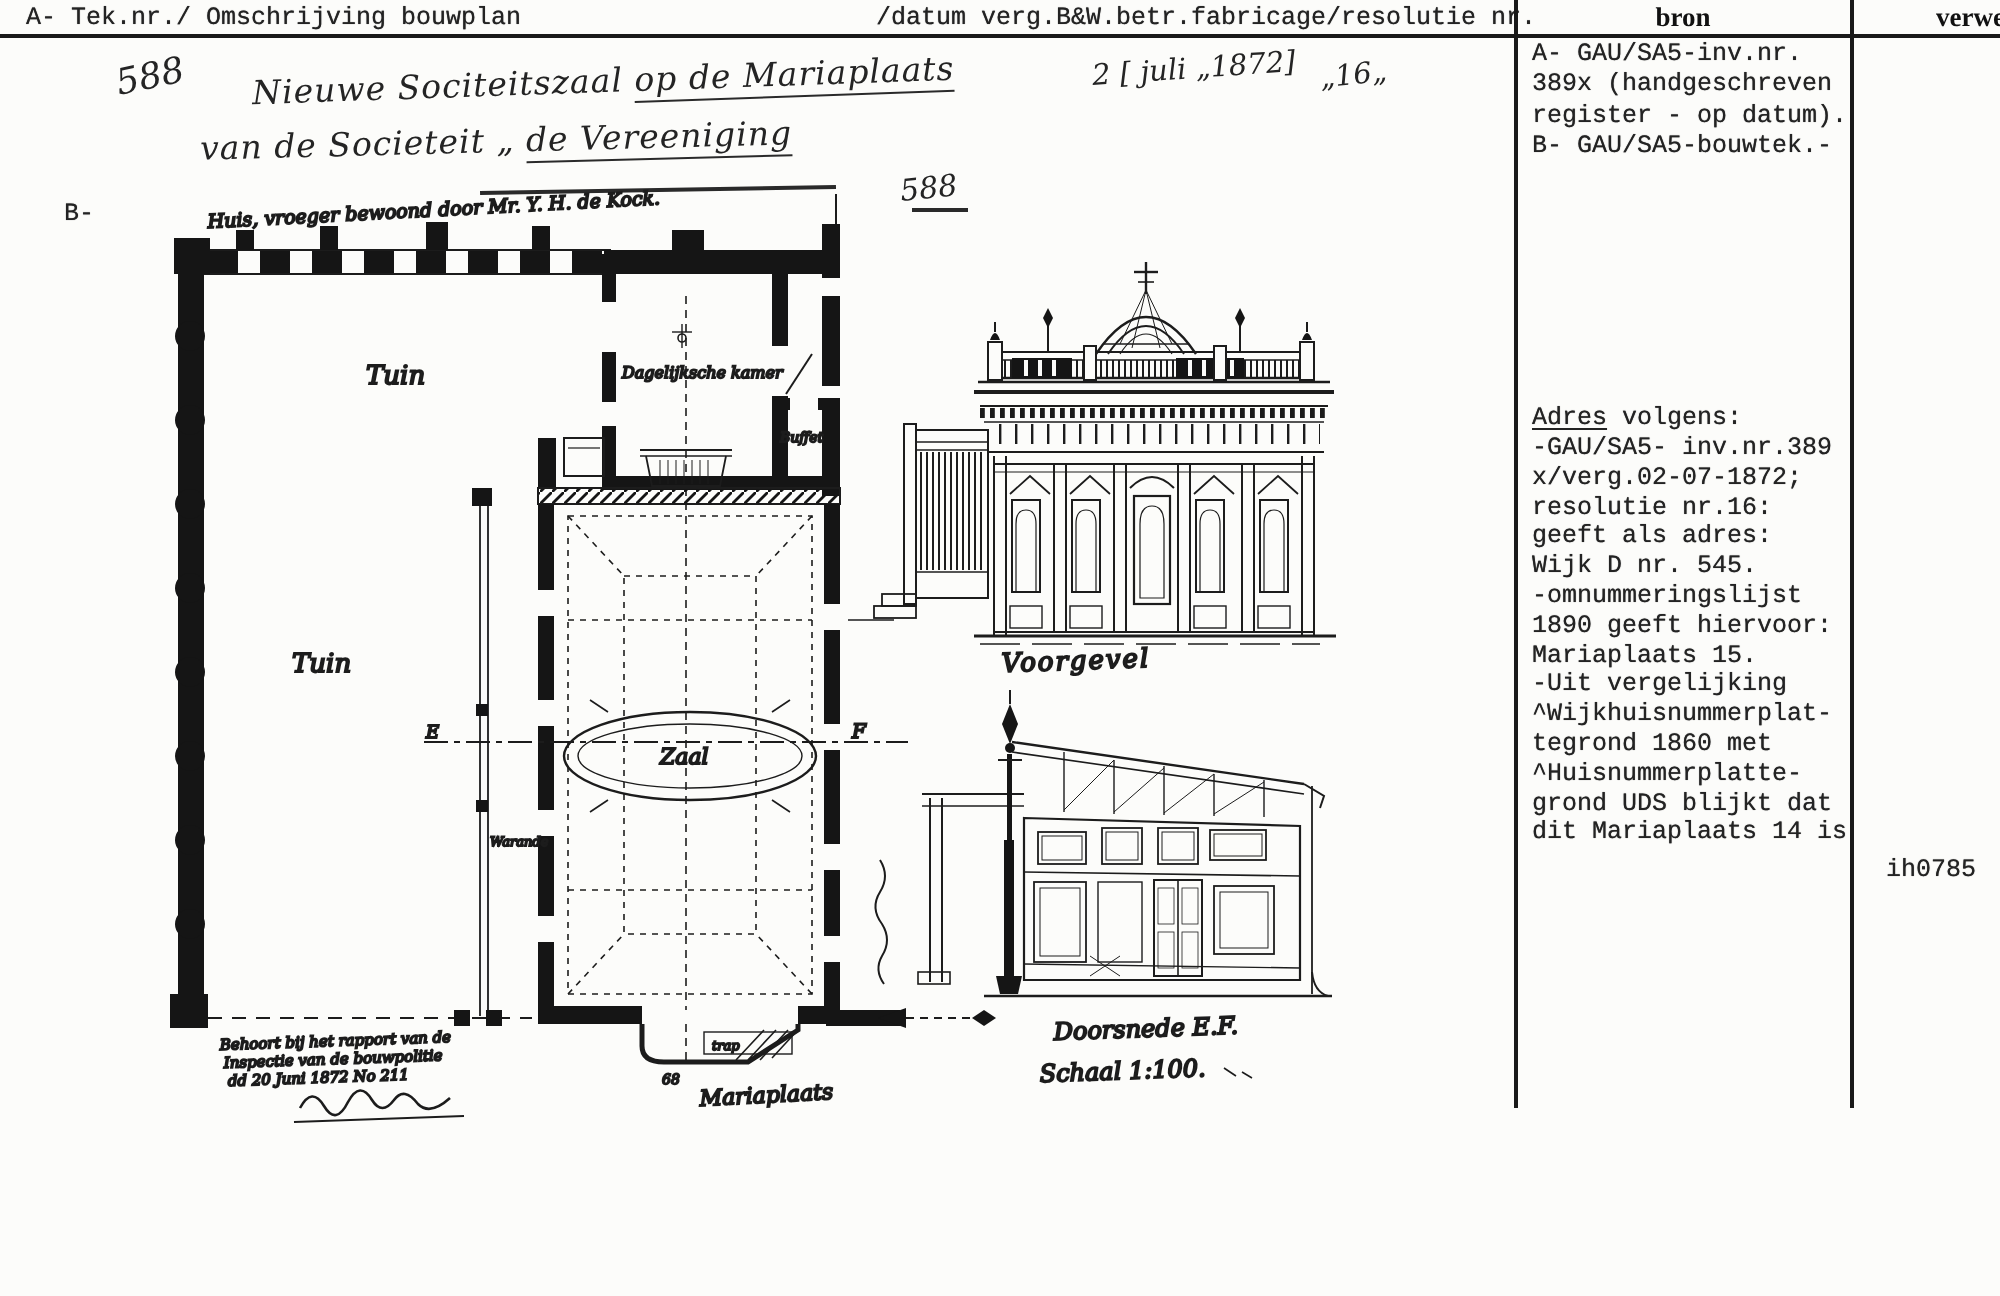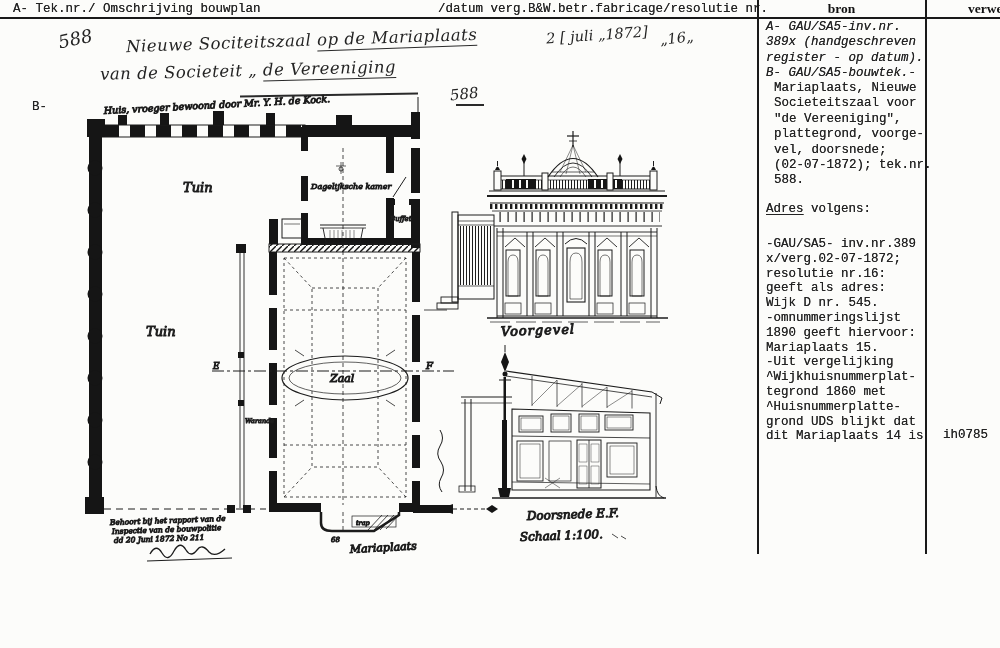--- a/index.html
+++ b/index.html
@@ -328,33 +328,26 @@
       <line x1="453" y1="509" x2="490" y2="509" stroke-width="1" stroke-dasharray="4,3"></line>
       <path d="M439,509 L453,504 L453,514 Z" fill="#151515" stroke="none"></path>
       <path d="M486,509 l6,-4 l6,4 l-6,4 Z" fill="#151515" stroke="none"></path>
 
       <text x="527" y="520" font-size="12" transform="rotate(-2 527 520)">Doorsnede E.F.</text>
       <text x="520" y="541" font-size="12" transform="rotate(-2 520 541)">Schaal 1:100.</text>
       <path d="M612,534 l6,4 m3,-2 l5,3" stroke-width=".8"></path>
     </g>
   </svg>
 
-  <div class="abs mono" style="left:766px;top:20px;font-style:italic;">A- GAU/SA5-inv.nr.
+  <div class="abs mono" style="left:766px;top:20px;">A- GAU/SA5-inv.nr.
 389x (handgeschreven
 register - op datum).
 B- GAU/SA5-bouwtek.-</div>
-  <div class="abs mono" style="left:774px;top:81px;">Mariaplaats, Nieuwe
-Societeitszaal voor
-"de Vereeniging",
-plattegrond, voorge-
-vel, doorsnede;
-(02-07-1872); tek.nr.
-588.</div>
   <div class="abs mono" style="left:766px;top:202px;text-align:center;"><span class="adres-u">Adres</span><span> volgens:</span></div>
-  <div class="abs mono" style="left:766px;top:217px;line-height:14.8px;margin-top:20px;">-GAU/SA5- inv.nr.389
+  <div class="abs mono" style="left:766px;top:217px;line-height:14.8px;">-GAU/SA5- inv.nr.389
 x/verg.02-07-1872;
 resolutie nr.16:
 geeft als adres:
 Wijk D nr. 545.
 -omnummeringslijst
 1890 geeft hiervoor:
 Mariaplaats 15.
 -Uit vergelijking
 ^Wijkhuisnummerplat-
 tegrond 1860 met

